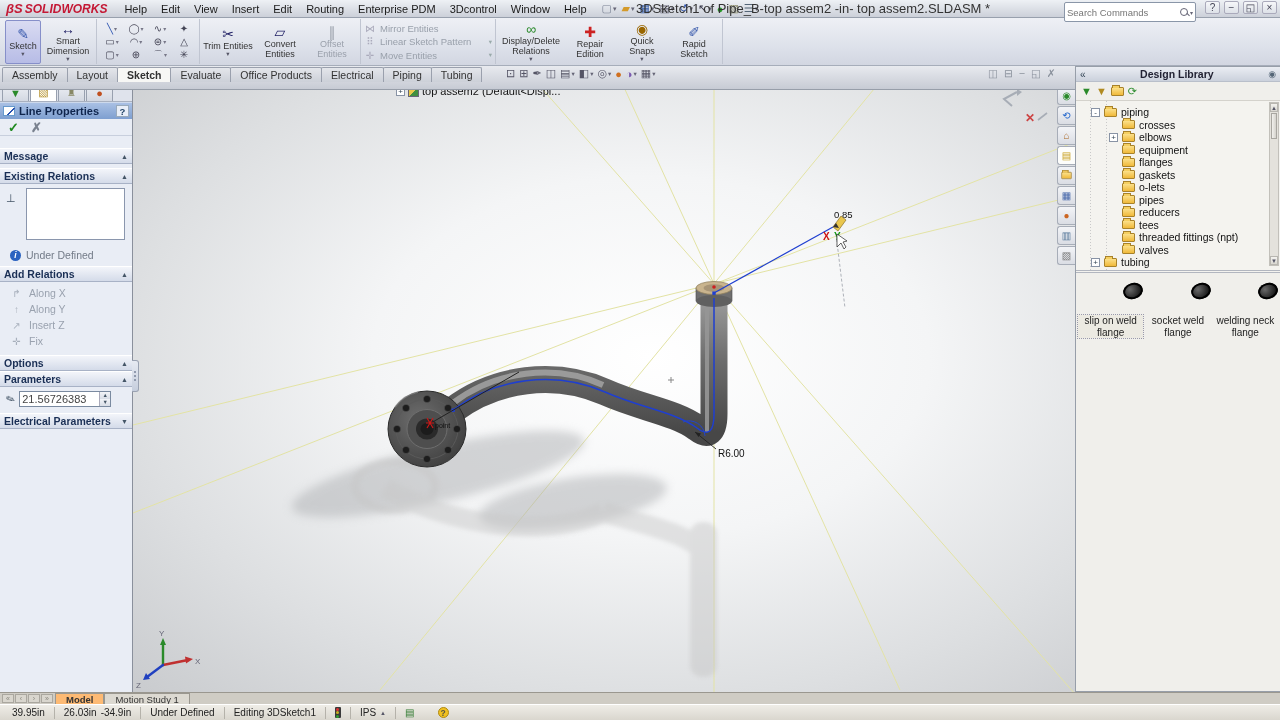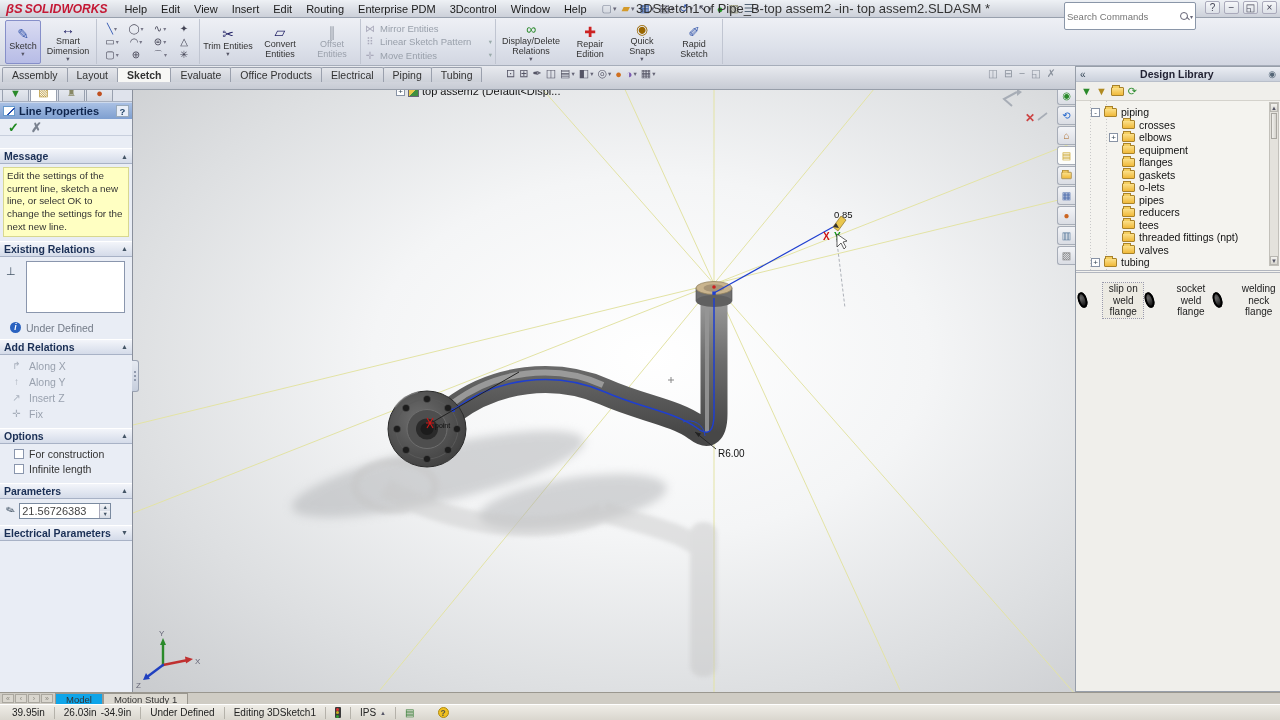--- a/index.html
+++ b/index.html
@@ -14,21 +14,21 @@
   .logo{color:#c41935;font-weight:bold;font-style:italic;font-size:12px;margin:0 10px 0 2px;white-space:nowrap}
   .logo .mark{font-size:13px;margin-right:2px}
   .menus{display:flex}
   .menus span{padding:1px 7px;color:#1a1a1a;cursor:default}
   .qicons{display:flex;align-items:center;gap:1px;margin-left:6px}
   .qi{display:flex;align-items:center;font-size:11px;padding:0 2px;color:#445}
   .qi .car{font-size:7px;color:#667;margin-left:1px}
   .ic-new{color:#7a8294}.ic-open{color:#d49a2a}.ic-save{color:#3a62b0}.ic-print{color:#667}
   .ic-undo{color:#2a52b0}.ic-select{color:#334}.ic-light{color:#2a9a2a}.ic-props{color:#886}.ic-opts{color:#567}
   .tbtitle{position:absolute;left:636px;width:340px;text-align:right;font-size:13px;color:#333;white-space:nowrap}
-  .search{position:absolute;left:1064px;top:2px;width:132px;height:28px;background:#fff;
+  .search{position:absolute;left:1064px;top:2px;width:132px;height:20px;background:#fff;
     border:1px solid #8a96a8;border-radius:2px;display:flex;align-items:center;padding:1px 2px}
   .search input{flex:1;border:none;outline:none;font-size:9.5px;min-width:0;font-family:"Liberation Sans",sans-serif}
   .mag{position:relative;width:9px;height:9px;margin:0 1px}
   .mag::before{content:"";position:absolute;left:0;top:0;width:6px;height:6px;border:1.4px solid #667;border-radius:50%}
   .mag::after{content:"";position:absolute;left:6px;top:6px;width:4px;height:1.4px;background:#667;transform:rotate(45deg)}
   .winbtns{position:absolute;right:3px;top:1px;display:flex;gap:4px;align-items:center}
   .wb{width:15px;height:13px;display:flex;align-items:center;justify-content:center;font-size:10px;
     color:#445;border:1px solid #aab;border-radius:2px;background:linear-gradient(#f6f7f9,#dde1e8)}
 
   
@@ -142,34 +142,34 @@
     background-size:1px 100%,1px 100%;background-position:14px 0,30px 0;background-repeat:no-repeat}
   .trow{display:flex;align-items:center;gap:4px;height:12.5px;white-space:nowrap}
   .lv0{padding-left:22px}.lv1{padding-left:40px}
   .trow .expbox{flex:none;margin-left:-13px;margin-right:0}
   .dlscroll{position:absolute;right:1px;top:1px;bottom:4px;width:10px;background:#e4e2dc;border:1px solid #c2c0ba;
     display:flex;flex-direction:column;font-size:6px;color:#556;text-align:center}
   .dlscroll .sa{height:9px;line-height:9px;background:linear-gradient(#f4f3ef,#d8d6d0);border:1px solid #b8b6b0}
   .dlscroll .thumb{height:26px;margin:1px;background:linear-gradient(90deg,#f2f1ed,#d4d2cc);border:1px solid #a8a6a0}
   .dlscroll .track{flex:1}
   .dlitems{display:flex;padding:10px 2px 4px;gap:2px;text-align:center;font-size:10px;color:#222;line-height:1.15}
-  .dli{width:66px;display:flex;flex-direction:row;align-items:center;gap:16px}
+  .dli{width:66px;display:flex;flex-direction:column;align-items:flex-end;gap:16px}
   .flangeimg{width:20px;height:16px;border-radius:50%;transform:rotate(-18deg);
     background:radial-gradient(circle at 38% 35%,#6a6a6a,#111 72%);box-shadow:inset 0 0 0 2px #000}
   .dli .lbl{padding:0 1px}
   .dli.sel .lbl{background:#eceae2;outline:1px dotted #99a}
 
   
   .modeltabs{position:absolute;left:0;top:692px;width:1280px;height:12px;background:#cfccc4;
     border-top:1px solid #9a978f;display:flex;align-items:stretch;font-size:9.5px;z-index:30}
   .mnav{display:flex;gap:1px;padding:1px 2px}
   .mnb{width:12px;background:#d9d6ce;border:1px solid #aaa79f;color:#8a877f;font-size:7px;
     display:flex;align-items:center;justify-content:center}
   .mtab{padding:0 10px;background:#dcd9d1;border:1px solid #9a978f;border-bottom:none;display:flex;align-items:center;color:#333}
-  .mtab.active{background:#0ea5e9;font-weight:normal}
+  .mtab.active{background:#fdba74;font-weight:bold}
   .statusbar{position:absolute;left:0;top:704px;width:1280px;height:16px;
     background:linear-gradient(#efede7,#d9d6ce);border-top:1px solid #fff;display:flex;align-items:center;
     font-size:10px;color:#222;padding:0 3px;z-index:30}
   .sb-left{flex:1}
   .sseg{padding:0 9px;border-left:1px solid #b5b2aa;height:12px;display:flex;align-items:center;gap:4px;white-space:nowrap}
   .tl{width:6px;height:11px;background:#3a3a3a;border-radius:1px;display:flex;flex-direction:column;
     align-items:center;justify-content:space-evenly}
   .tl i{width:3px;height:3px;border-radius:50%}
   .tl .r{background:#e03030}.tl .y{background:#c8b020}.tl .g{background:#30a030}
   .sheetico{color:#2f7a2f;font-size:10px}
@@ -440,21 +440,20 @@
       <span class="pmhelp">?</span>
     </div>
     <div class="okrow">
       <span class="okbtn">✓</span>
       <span class="cancelbtn">✗</span>
     </div>
     <div class="sect" style="margin-top:12px">
       <span>Message</span>
         <span class="chev">▲</span>
     </div>
-    <div class="msg">Edit the settings of the current line, sketch a new line, or select OK to change the settings for the next new line.</div>
     <div class="sect" style="margin-top:4px">
       <span>Existing Relations</span>
         <span class="chev">▲</span>
     </div>
     <div class="relwrap">
       <span class="relico">⊥</span>
       <div class="relbox"></div>
     </div>
     <div class="udrow">
       <span class="infoico">i</span>
@@ -478,30 +477,20 @@
           <span>Insert Z</span>
         </div>
       <div class="arow">
           <span class="aic">✛</span>
           <span>Fix</span>
         </div>
     </div>
     <div class="sect">
       <span>Options</span>
         <span class="chev">▲</span>
-    </div>
-    <div class="optrows">
-      <div class="crow">
-        <span class="cbox"></span>
-        <span>For construction</span>
-      </div>
-      <div class="crow">
-        <span class="cbox"></span>
-        <span>Infinite length</span>
-      </div>
     </div>
     <div class="sect">
       <span>Parameters</span>
         <span class="chev">▲</span>
     </div>
     <div class="paramrow">
       <span class="rulico">✎</span>
       <span class="spin">
         <input value="21.56726383" style="">
         <span class="spinner">

